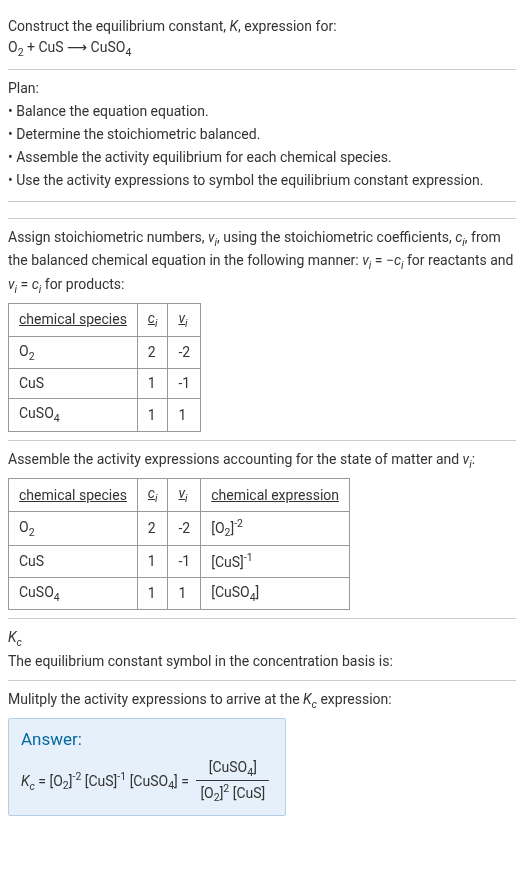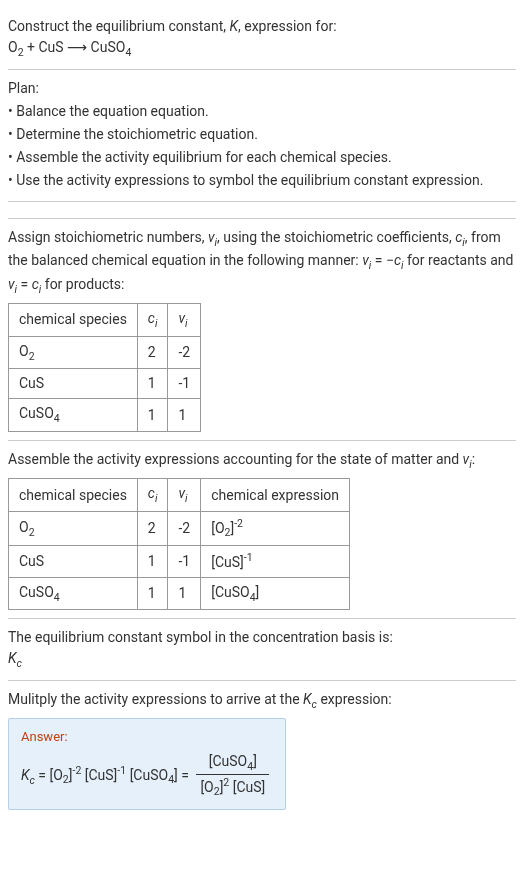--- a/index.html
+++ b/index.html
@@ -40,33 +40,34 @@
       font-size: 14px;
     }
     table.data th, table.data td {
       border: 1px solid #999;
       padding: 4px 10px;
       text-align: left;
     }
     table.data th {
       font-weight: normal;
       background: #fff;
+      text-decoration: underline;
     }
     .ital { font-style: italic; }
     .answer-box {
       background: #e6f0fa;
       border: 1px solid #b6cfe6;
       border-radius: 2px;
       padding: 8px 12px;
       margin-top: 6px;
       display: inline-block;
     }
     .answer-label {
-      font-size: 13px;
-      color: #c2410c;
+      font-size: 17px;
+      color: #0369a1;
       margin-bottom: 4px;
     }
     .frac {
       display: inline-block;
       vertical-align: middle;
       text-align: center;
       margin: 0 4px;
     }
     .frac .num {
       display: block;
@@ -83,21 +84,21 @@
 
 <div class="section">
   <div>Construct the equilibrium constant, <span class="ital">K</span>, expression for:</div>
   <div class="eq-line">O<sub>2</sub> + CuS ⟶ CuSO<sub>4</sub></div>
 </div>
 
 <div class="section">
   <div>Plan:</div>
   <div class="plan-items">
     <div>• Balance the equation equation.</div>
-    <div>• Determine the stoichiometric equation.</div>
+    <div>• Determine the stoichiometric balanced.</div>
     <div>• Assemble the activity equilibrium for each chemical species.</div>
     <div>• Use the activity expressions to symbol the equilibrium constant expression.</div>
   </div>
 </div>
 
 <div class="section">
 </div>
 
 <div class="section">
   <div>Assign stoichiometric numbers, <span class="ital">ν<sub>i</sub></span>, using the stoichiometric coefficients, <span class="ital">c<sub>i</sub></span>, from the balanced chemical equation in the following manner: <span class="ital">ν<sub>i</sub></span> = −<span class="ital">c<sub>i</sub></span> for reactants and <span class="ital">ν<sub>i</sub></span> = <span class="ital">c<sub>i</sub></span> for products:</div>
@@ -153,22 +154,22 @@
       <td>CuSO<sub>4</sub></td>
       <td>1</td>
       <td>1</td>
       <td>[CuSO<sub>4</sub>]</td>
     </tr>
   </tbody>
     </table>
 </div>
 
 <div class="section">
+  <div><span class="ital">K<sub>c</sub></span></div>
   <div>The equilibrium constant symbol in the concentration basis is:</div>
-  <div><span class="ital">K<sub>c</sub></span></div>
 </div>
 
 <div class="section">
   <div>Mulitply the activity expressions to arrive at the <span class="ital">K<sub>c</sub></span> expression:</div>
   <div class="answer-box">
     <div class="answer-label">Answer:</div>
     <div>
       <span class="ital">K<sub>c</sub></span> = [O<sub>2</sub>]<sup>-2</sup> [CuS]<sup>-1</sup> [CuSO<sub>4</sub>] =
       <span class="frac">
         <span class="num">[CuSO<sub>4</sub>]</span>

